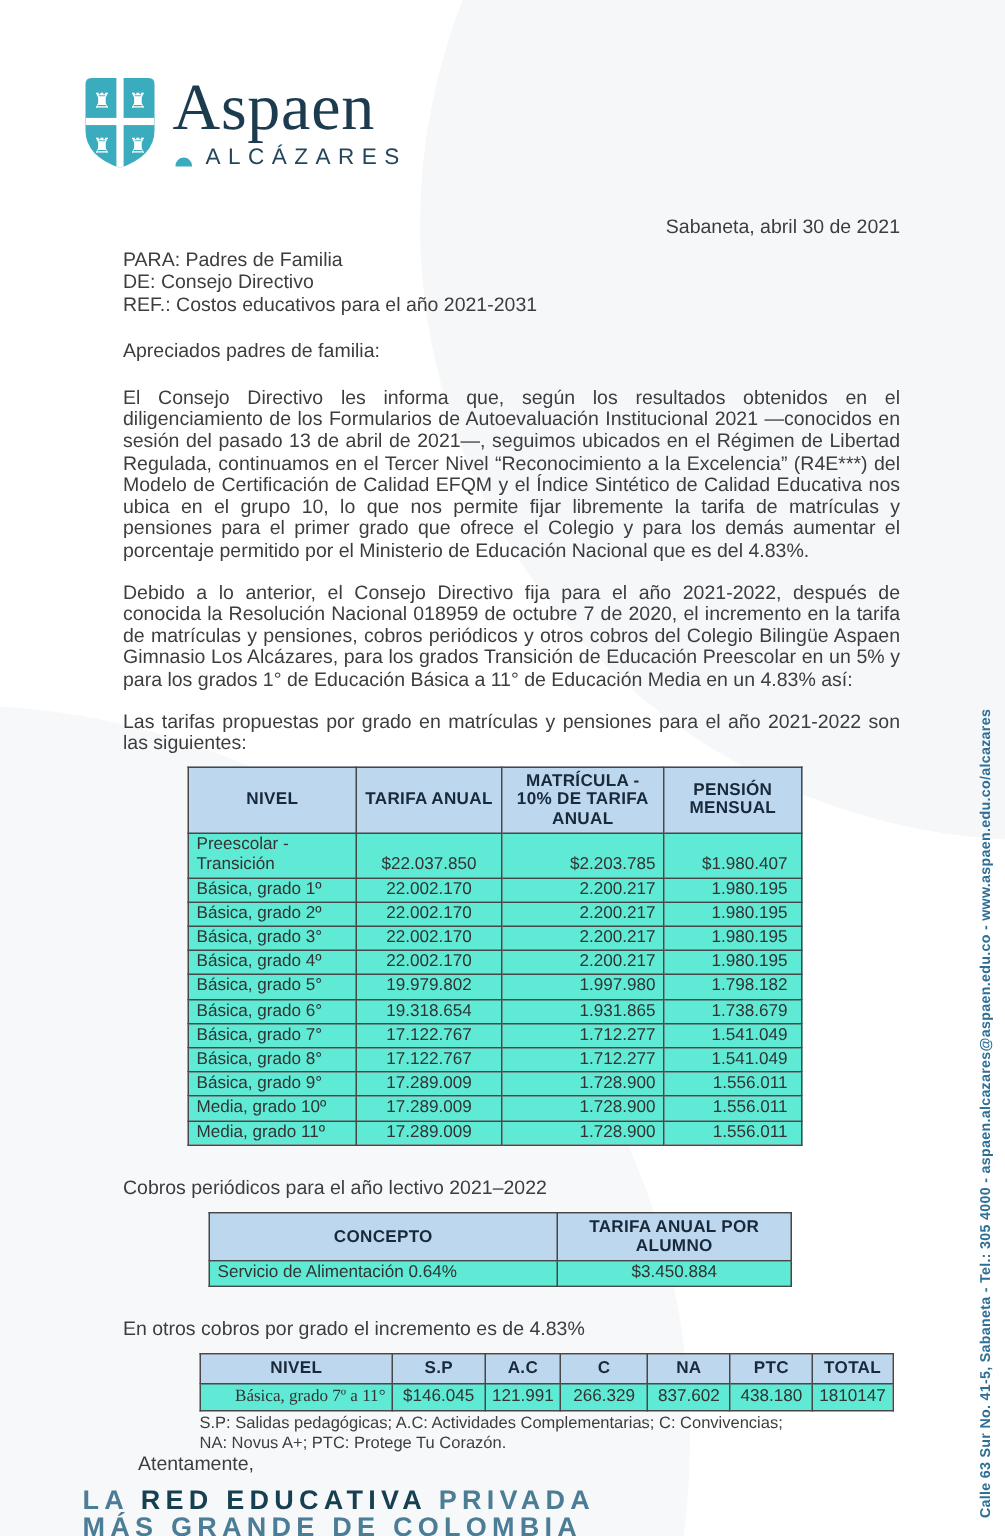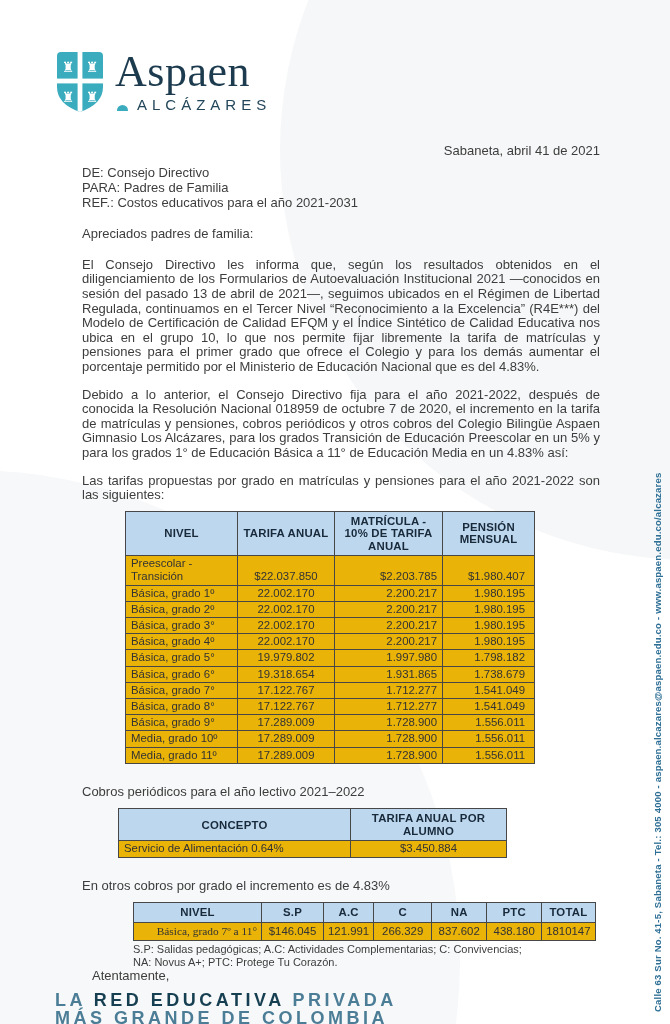--- a/index.html
+++ b/index.html
@@ -42,31 +42,31 @@
   .para { margin-top:16px; text-align:justify; }
   .para.tight { margin-top:13px; }
 
   
   table.doc-table { border-collapse:collapse; font-size:11.4px; color:#333; margin-top:8px; }
   table.doc-table th, table.doc-table td { border:1px solid #474747; }
   table.doc-table th {
     background:#bdd7ee; color:#18293a; font-weight:bold; text-align:center;
     padding:3px 3px; line-height:12.5px; letter-spacing:0.2px; font-size:11.4px;
   }
-  table.doc-table td { padding:1px 5px; line-height:13.2px; vertical-align:bottom; background:#eab308; }
+  table.doc-table td { padding:1px 5px; line-height:13.2px; vertical-align:bottom; background:#5eead4; }
 
   #tariff-table { margin-left:43px; }
   #tariff-table td:first-child { text-align:left; }
   #tariff-table td:nth-child(2) { text-align:center; }
   #tariff-table td:nth-child(3) { text-align:right; }
   #tariff-table td:nth-child(4) { text-align:right; padding-right:9px; }
 
   .section-heading { margin-top:21px; }
 
-  #periodic-table { margin-left:36px; margin-top:9px; }
+  #periodic-table { margin-left:57px; margin-top:9px; }
   #periodic-table td:first-child { text-align:left; }
   #periodic-table td:nth-child(2) { text-align:center; }
 
   #other-table { margin-left:51px; margin-top:9px; }
   #other-table td:first-child { text-align:right;font-family:Liberation Serif, serif; }
   #other-table td { text-align:center; padding:2px 4px; }
 
   .footnote { margin-left:51px; margin-top:2px; font-size:11px; line-height:13px; color:#3d3d3d; }
 
   .regards { margin-left:10px; }
@@ -107,23 +107,23 @@
       <div class="sub-row">
         <span class="dome" style="background:#3aacbe"></span>
         <span class="sub">ALCÁZARES</span>
       </div>
     </div>
   </div>
 
   <div class="contact-strip">Calle 63 Sur No. 41-5, Sabaneta - Tel.: 305 4000 - aspaen.alcazares@aspaen.edu.co - www.aspaen.edu.co/alcazares</div>
 
   <div class="content">
-    <div class="date-line">Sabaneta, abril 41 de 2021</div>
+    <div class="date-line">Sabaneta, abril 30 de 2021</div>
+    <div class="meta-line">PARA: Padres de Familia</div>
     <div class="meta-line">DE: Consejo Directivo</div>
-    <div class="meta-line">PARA: Padres de Familia</div>
     <div class="meta-line">REF.: Costos educativos para el año 2021-2031</div>
 
     <div class="salutation">Apreciados padres de familia:</div>
 
     <div class="para">El Consejo Directivo les informa que, según los resultados obtenidos en el diligenciamiento de los Formularios de Autoevaluación Institucional 2021 —conocidos en sesión del pasado 13 de abril de 2021—, seguimos ubicados en el Régimen de Libertad Regulada, continuamos en el Tercer Nivel “Reconocimiento a la Excelencia” (R4E***) del Modelo de Certificación de Calidad EFQM y el Índice Sintético de Calidad Educativa nos ubica en el grupo 10, lo que nos permite fijar libremente la tarifa de matrículas y pensiones para el primer grado que ofrece el Colegio y para los demás aumentar el porcentaje permitido por el Ministerio de Educación Nacional que es del 4.83%.</div>
     <div class="para tight">Debido a lo anterior, el Consejo Directivo fija para el año 2021-2022, después de conocida la Resolución Nacional 018959 de octubre 7 de 2020, el incremento en la tarifa de matrículas y pensiones, cobros periódicos y otros cobros del Colegio Bilingüe Aspaen Gimnasio Los Alcázares, para los grados Transición de Educación Preescolar en un 5% y para los grados 1° de Educación Básica a 11° de Educación Media en un 4.83% así:</div>
     <div class="para tight">Las tarifas propuestas por grado en matrículas y pensiones para el año 2021-2022 son las siguientes:</div>
 
     <table class="doc-table" id="tariff-table">
       <colgroup>

